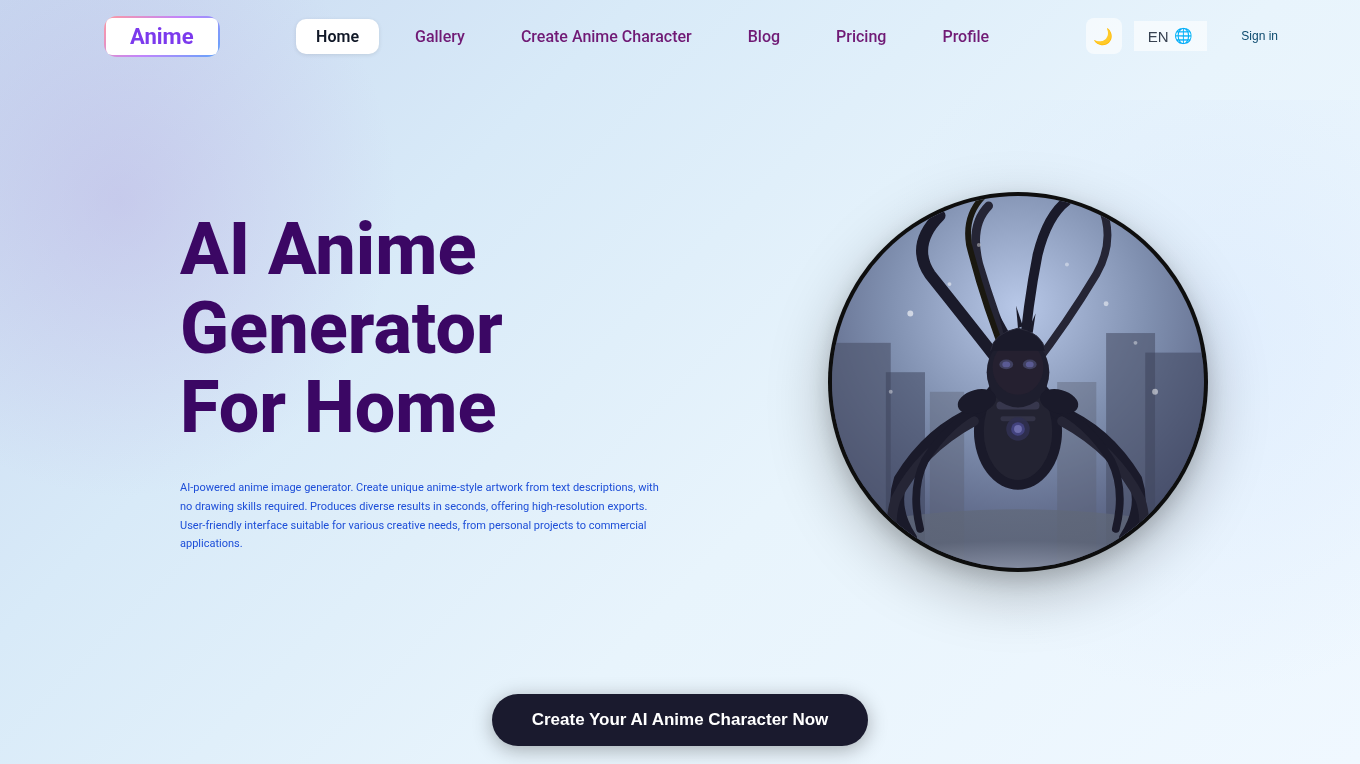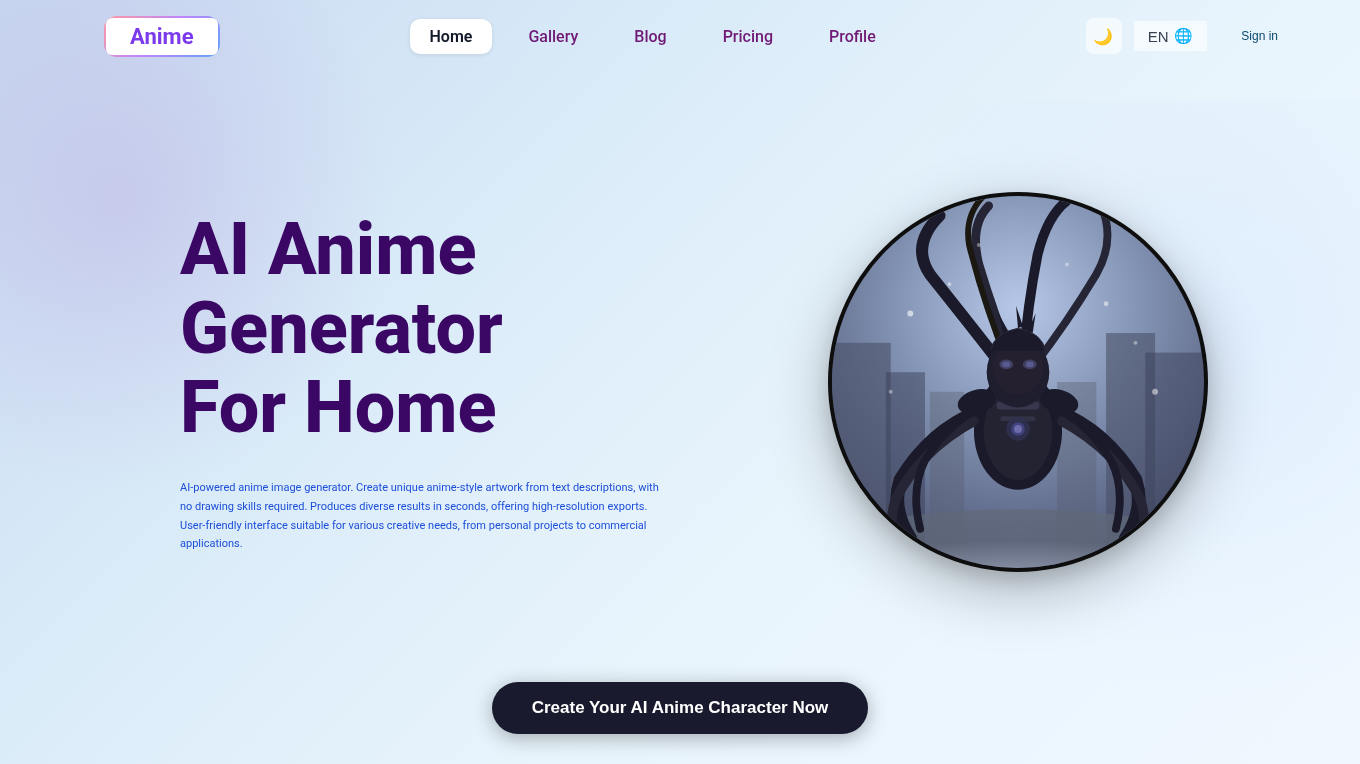--- a/index.html
+++ b/index.html
@@ -204,21 +204,21 @@
 
     
     .anime-circle svg {
       width: 100%;
       height: 100%;
     }
 
     
     .cta-area {
       position: fixed;
-      bottom: 12px;
+      bottom: 0;
       left: 0;
       right: 0;
       display: flex;
       justify-content: center;
       padding: 18px;
       z-index: 20;
     }
 
     .cta-btn {
       background: #1a1a2e;
@@ -241,20 +241,21 @@
     <div class="logo-box">
       <span class="logo-text">
         <span>Anime</span>
       </span>
     </div>
   </div>
 
   <div class="nav-links">
     <a class="nav-link active">Home</a>
     <a class="nav-link">Gallery</a>
+    <a class="nav-link">Create Anime Character</a>
     <a class="nav-link">Blog</a>
     <a class="nav-link">Pricing</a>
     <a class="nav-link">Profile</a>
   </div>
 
   <div class="nav-right">
     <button class="theme-toggle">
       <span>🌙</span>
     </button>
     <button class="lang-btn">

